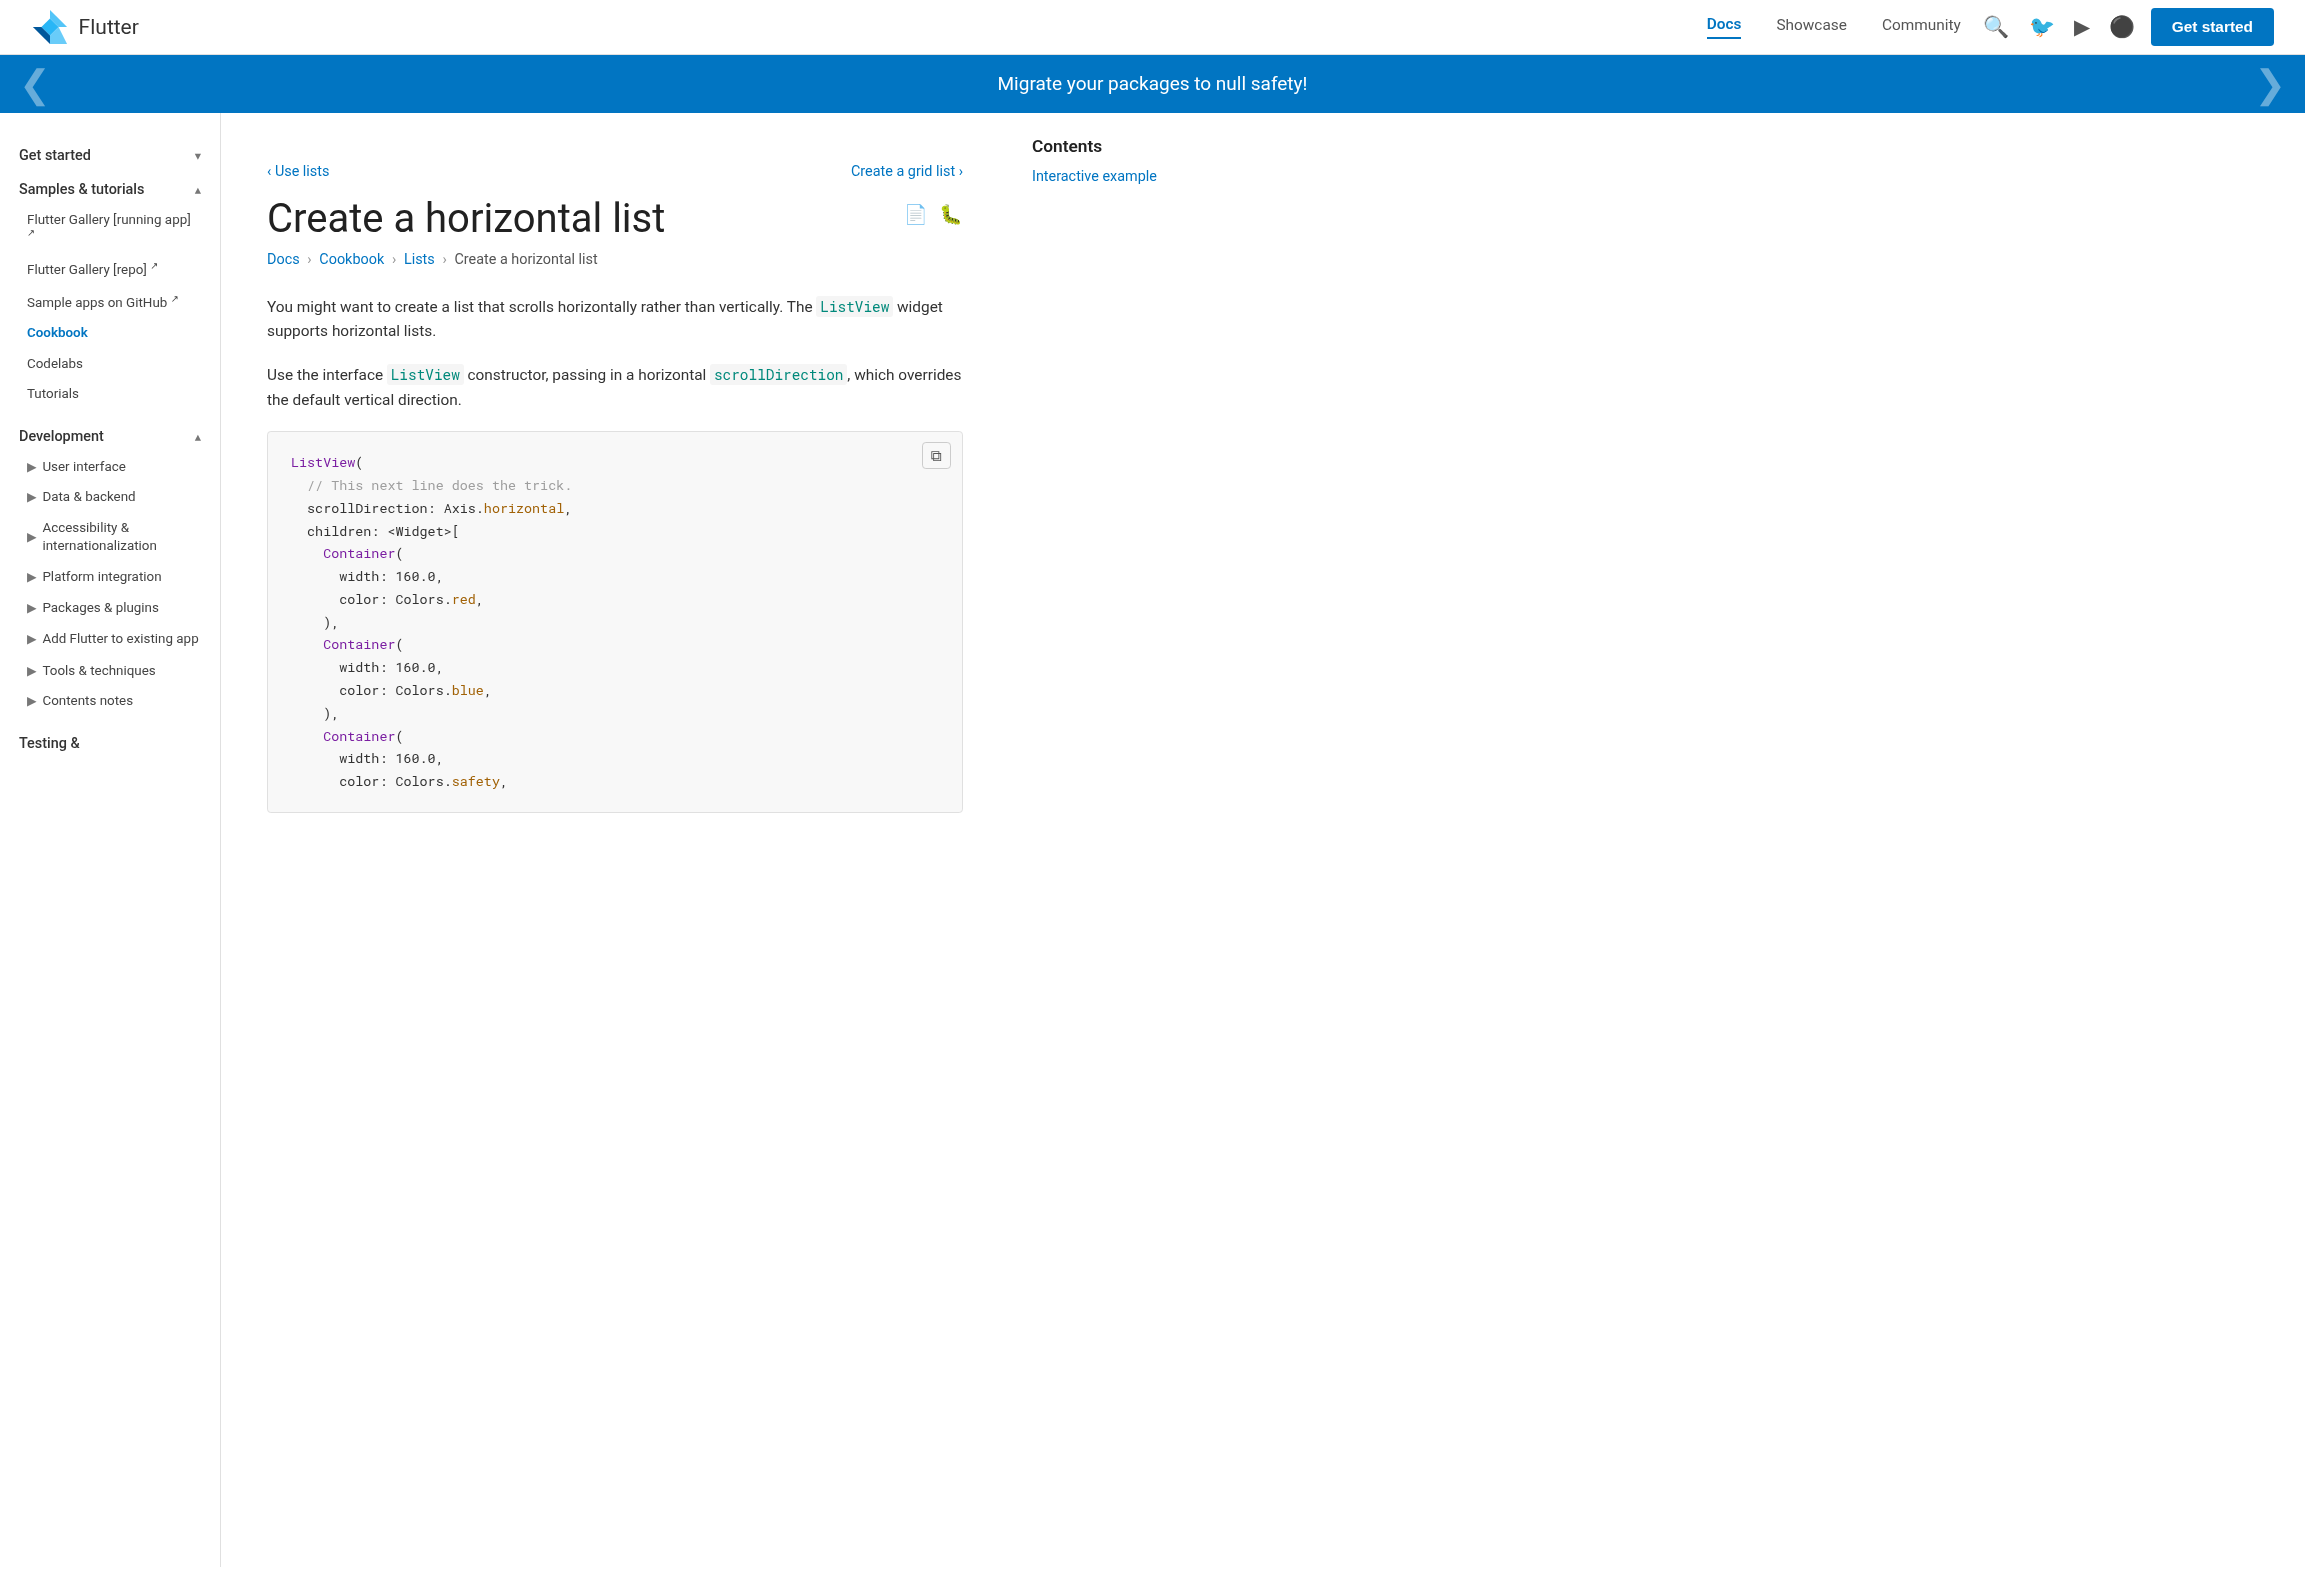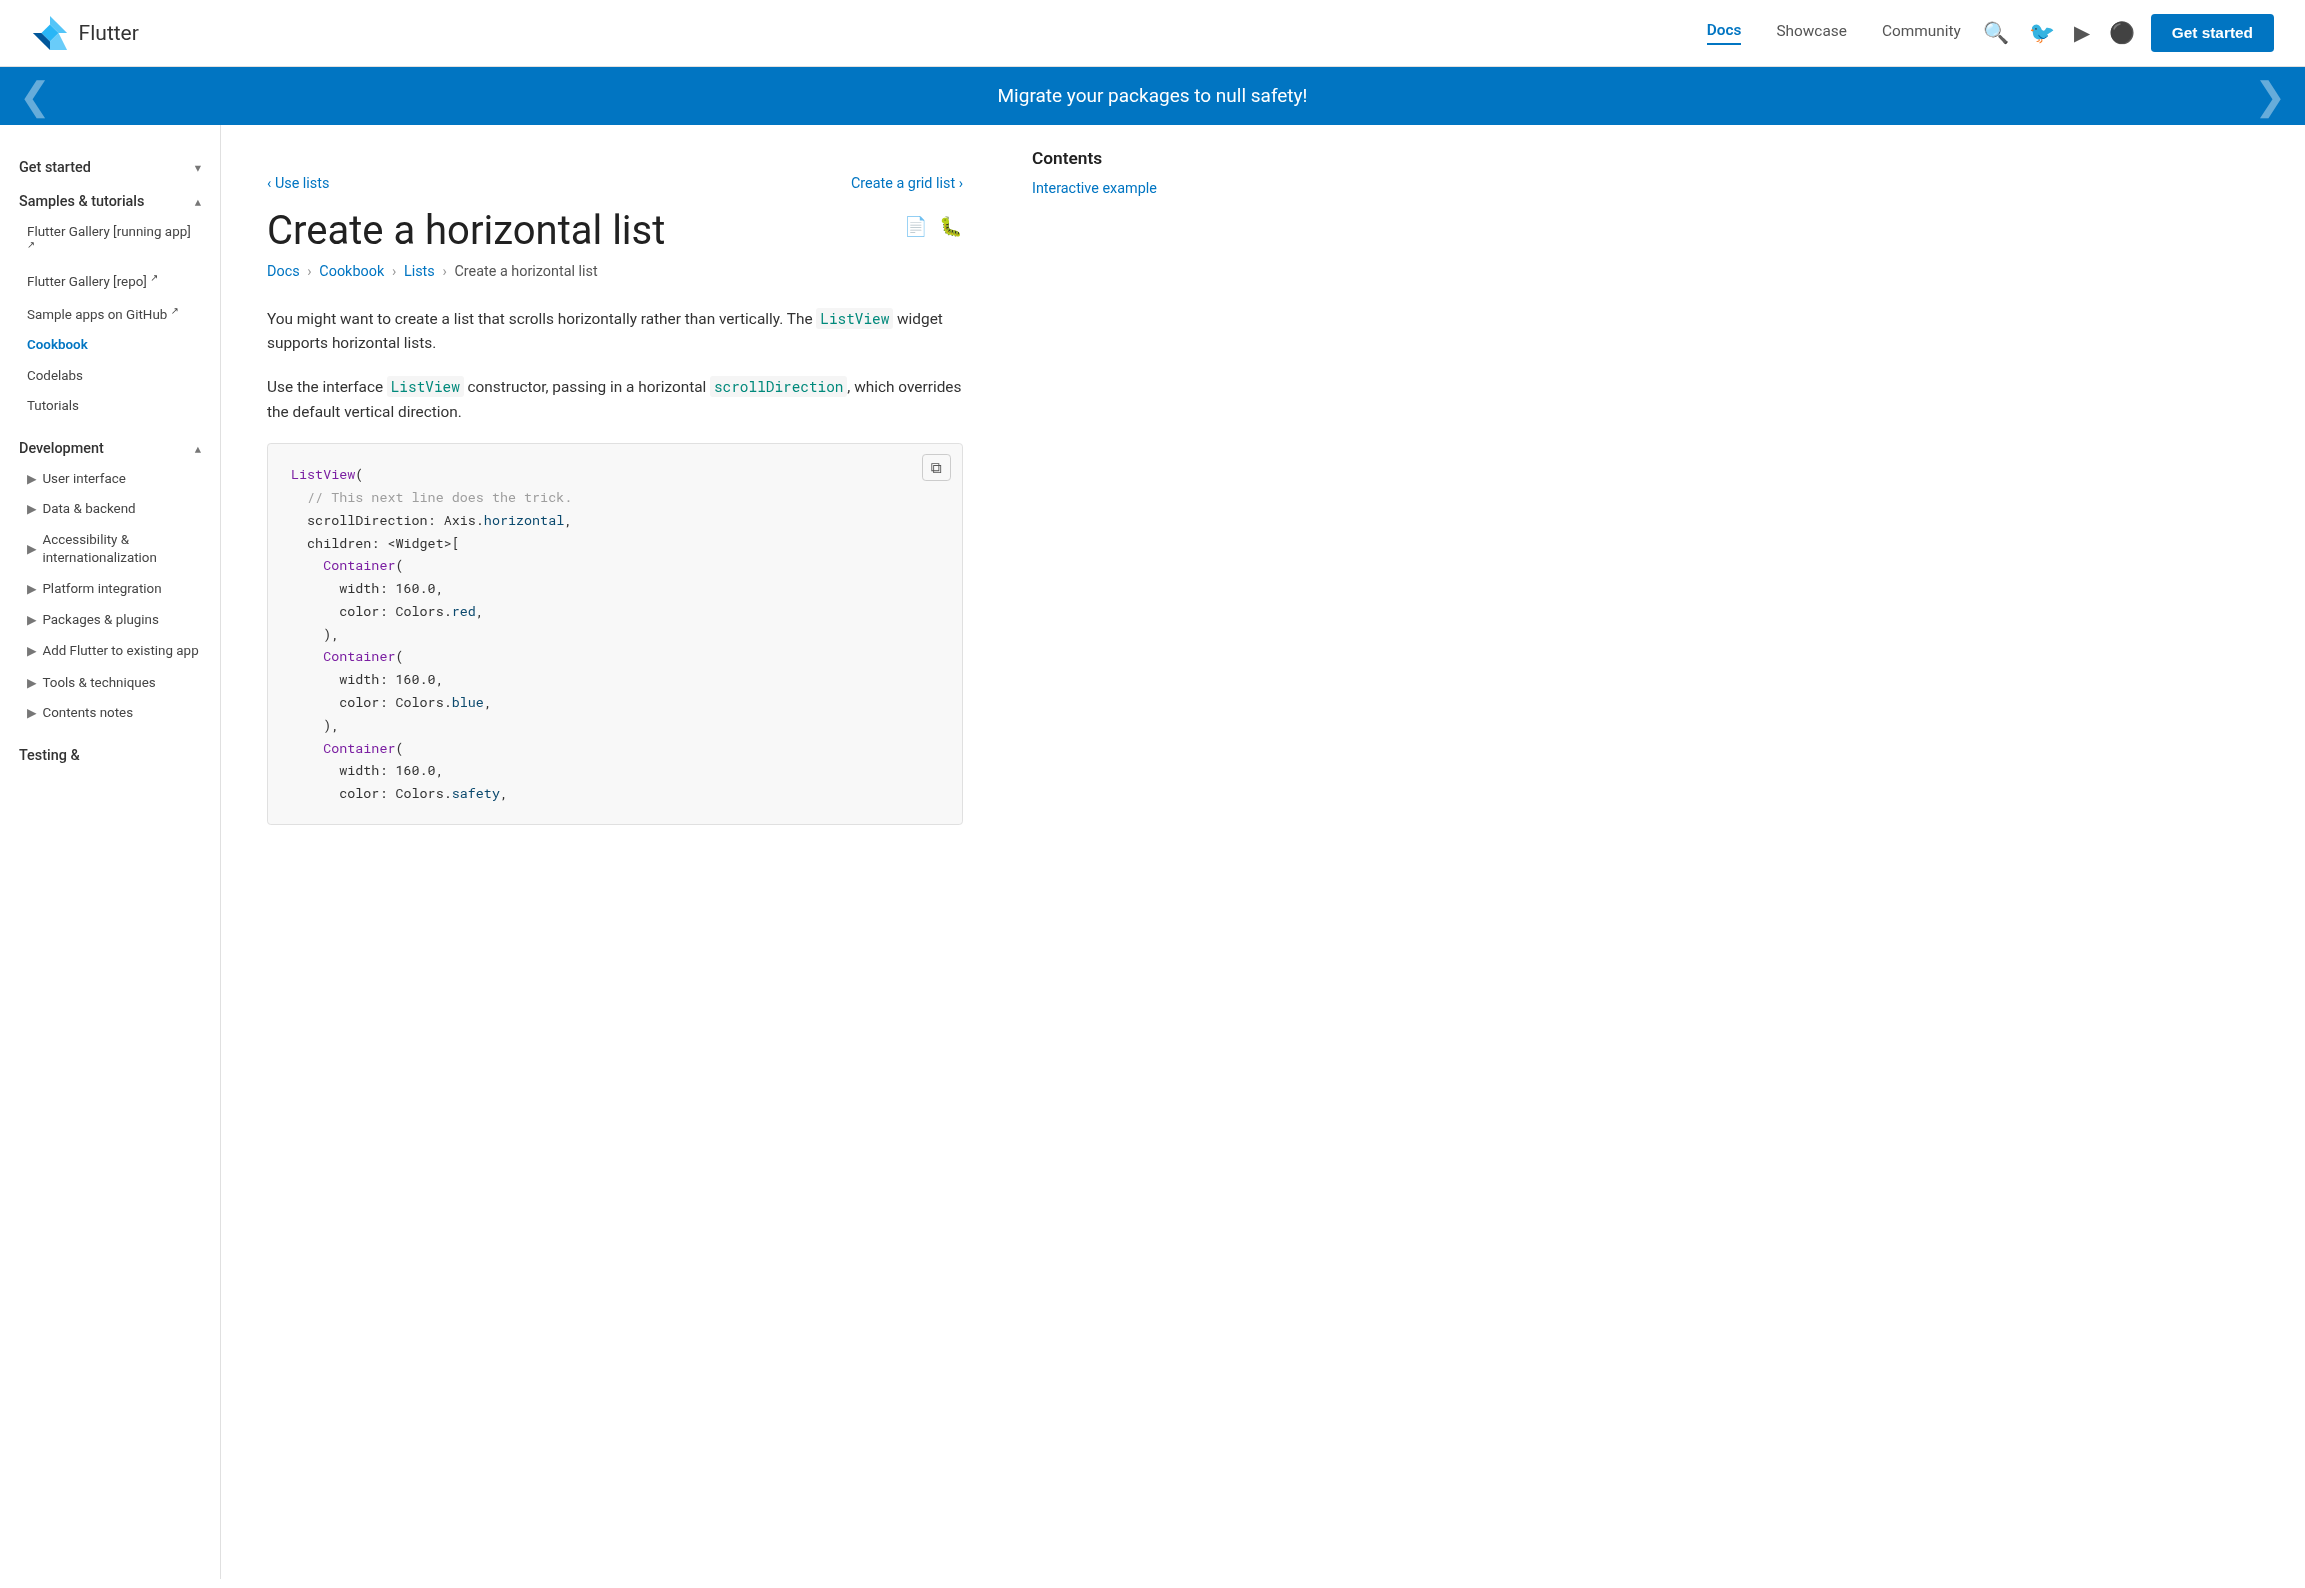--- a/index.html
+++ b/index.html
@@ -3,21 +3,21 @@
   <meta charset="utf-8">
   <style>
     * { box-sizing: border-box; margin: 0; padding: 0; }
     body { font-family: 'Roboto', Arial, sans-serif; font-size: 15.4px; color: #333; background: #fff; }
 
     
     .header {
       display: flex;
       align-items: center;
       padding: 0 31px;
-      height: 67px;
+      height: 55px;
       border-bottom: 1px solid #e0e0e0;
       position: relative;
     }
     .logo-area {
       display: flex;
       align-items: center;
       gap: 9.6px;
       margin-right: auto;
     }
     .logo-icon {
@@ -230,21 +230,21 @@
     }
     .code-block {
       padding: 19px 23px;
       font-family: 'Roboto Mono', 'Courier New', monospace;
       font-size: 13.4px;
       line-height: 1.7;
       overflow-x: auto;
       white-space: pre;
     }
     .code-purple { color: #7B1FA2; }
-    .code-teal { color: #0c4a6e; margin-top: 12px; }
+    .code-teal { color: #a16207; margin-top: 12px; }
     .code-gray { color: #9E9E9E; }
     .code-default { color: #333; }
 
     
     .right-panel {
       width: 211px;
       min-width: 211px;
       padding: 23px 23px;
     }
     .contents-title {

